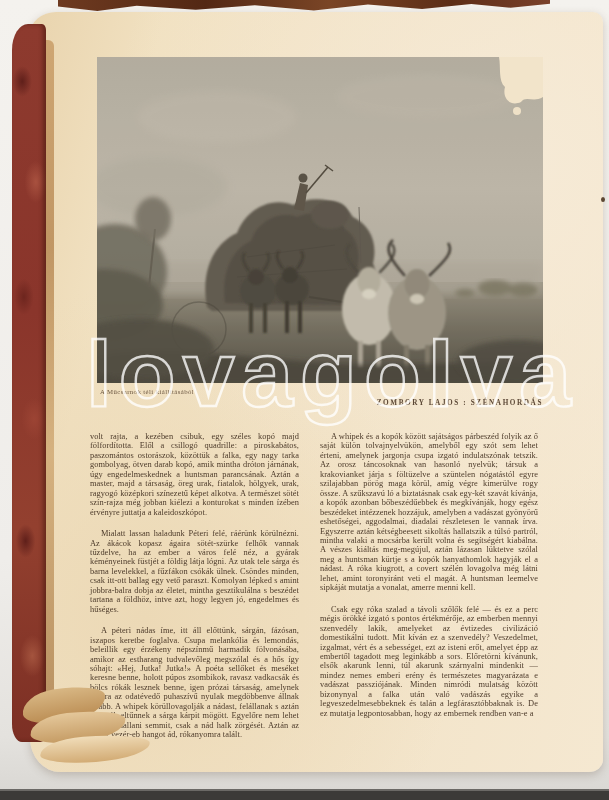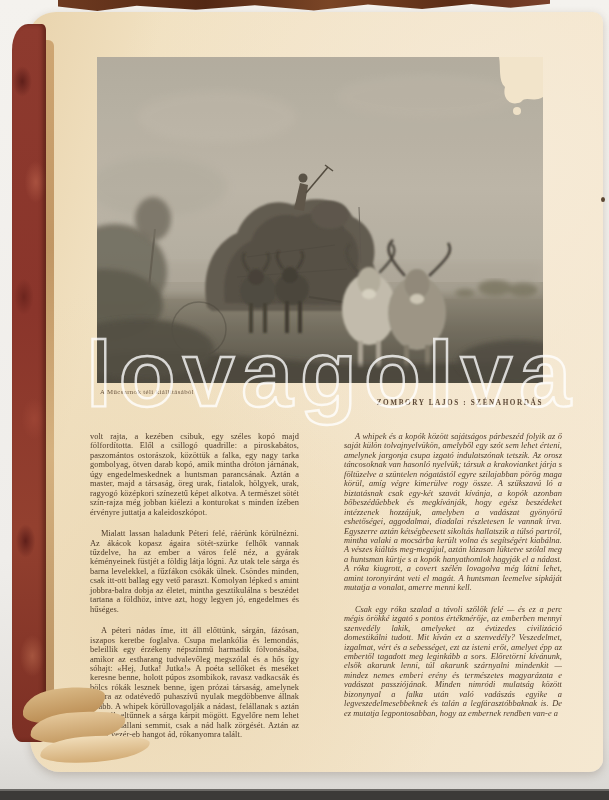--- a/index.html
+++ b/index.html
@@ -61,21 +61,21 @@
     font-size:7.2px;color:#5c4836;letter-spacing:1.6px;font-weight:bold;
   }
   
   .col{
     position:absolute;top:420px;color:#4c3a2a;
     font-size:8.4px;line-height:9.45px;text-align:justify;letter-spacing:.05px;
   }
   .col p{margin:12px;text-indent:1.3em;}
   .col p.first{text-indent:0;}
   .col-left{left:78px;width:233px;}
-  .col-right{left:332px;width:242px;font-style:italic;}
+  .col-right{left:308px;width:242px;}
   .page-number{position:absolute;left:100px;top:725px;font-size:8px;color:#5a4634;letter-spacing:1px;}
   
   .watermark{
     position:absolute;left:86px;top:328px;z-index:60;
     font-family:"Liberation Sans", sans-serif;font-weight:700;
     font-size:93px;letter-spacing:7px;line-height:1;
     color:transparent;-webkit-text-stroke:2.4px rgba(255,255,255,.78);
     pointer-events:none;
   }
 </style>

